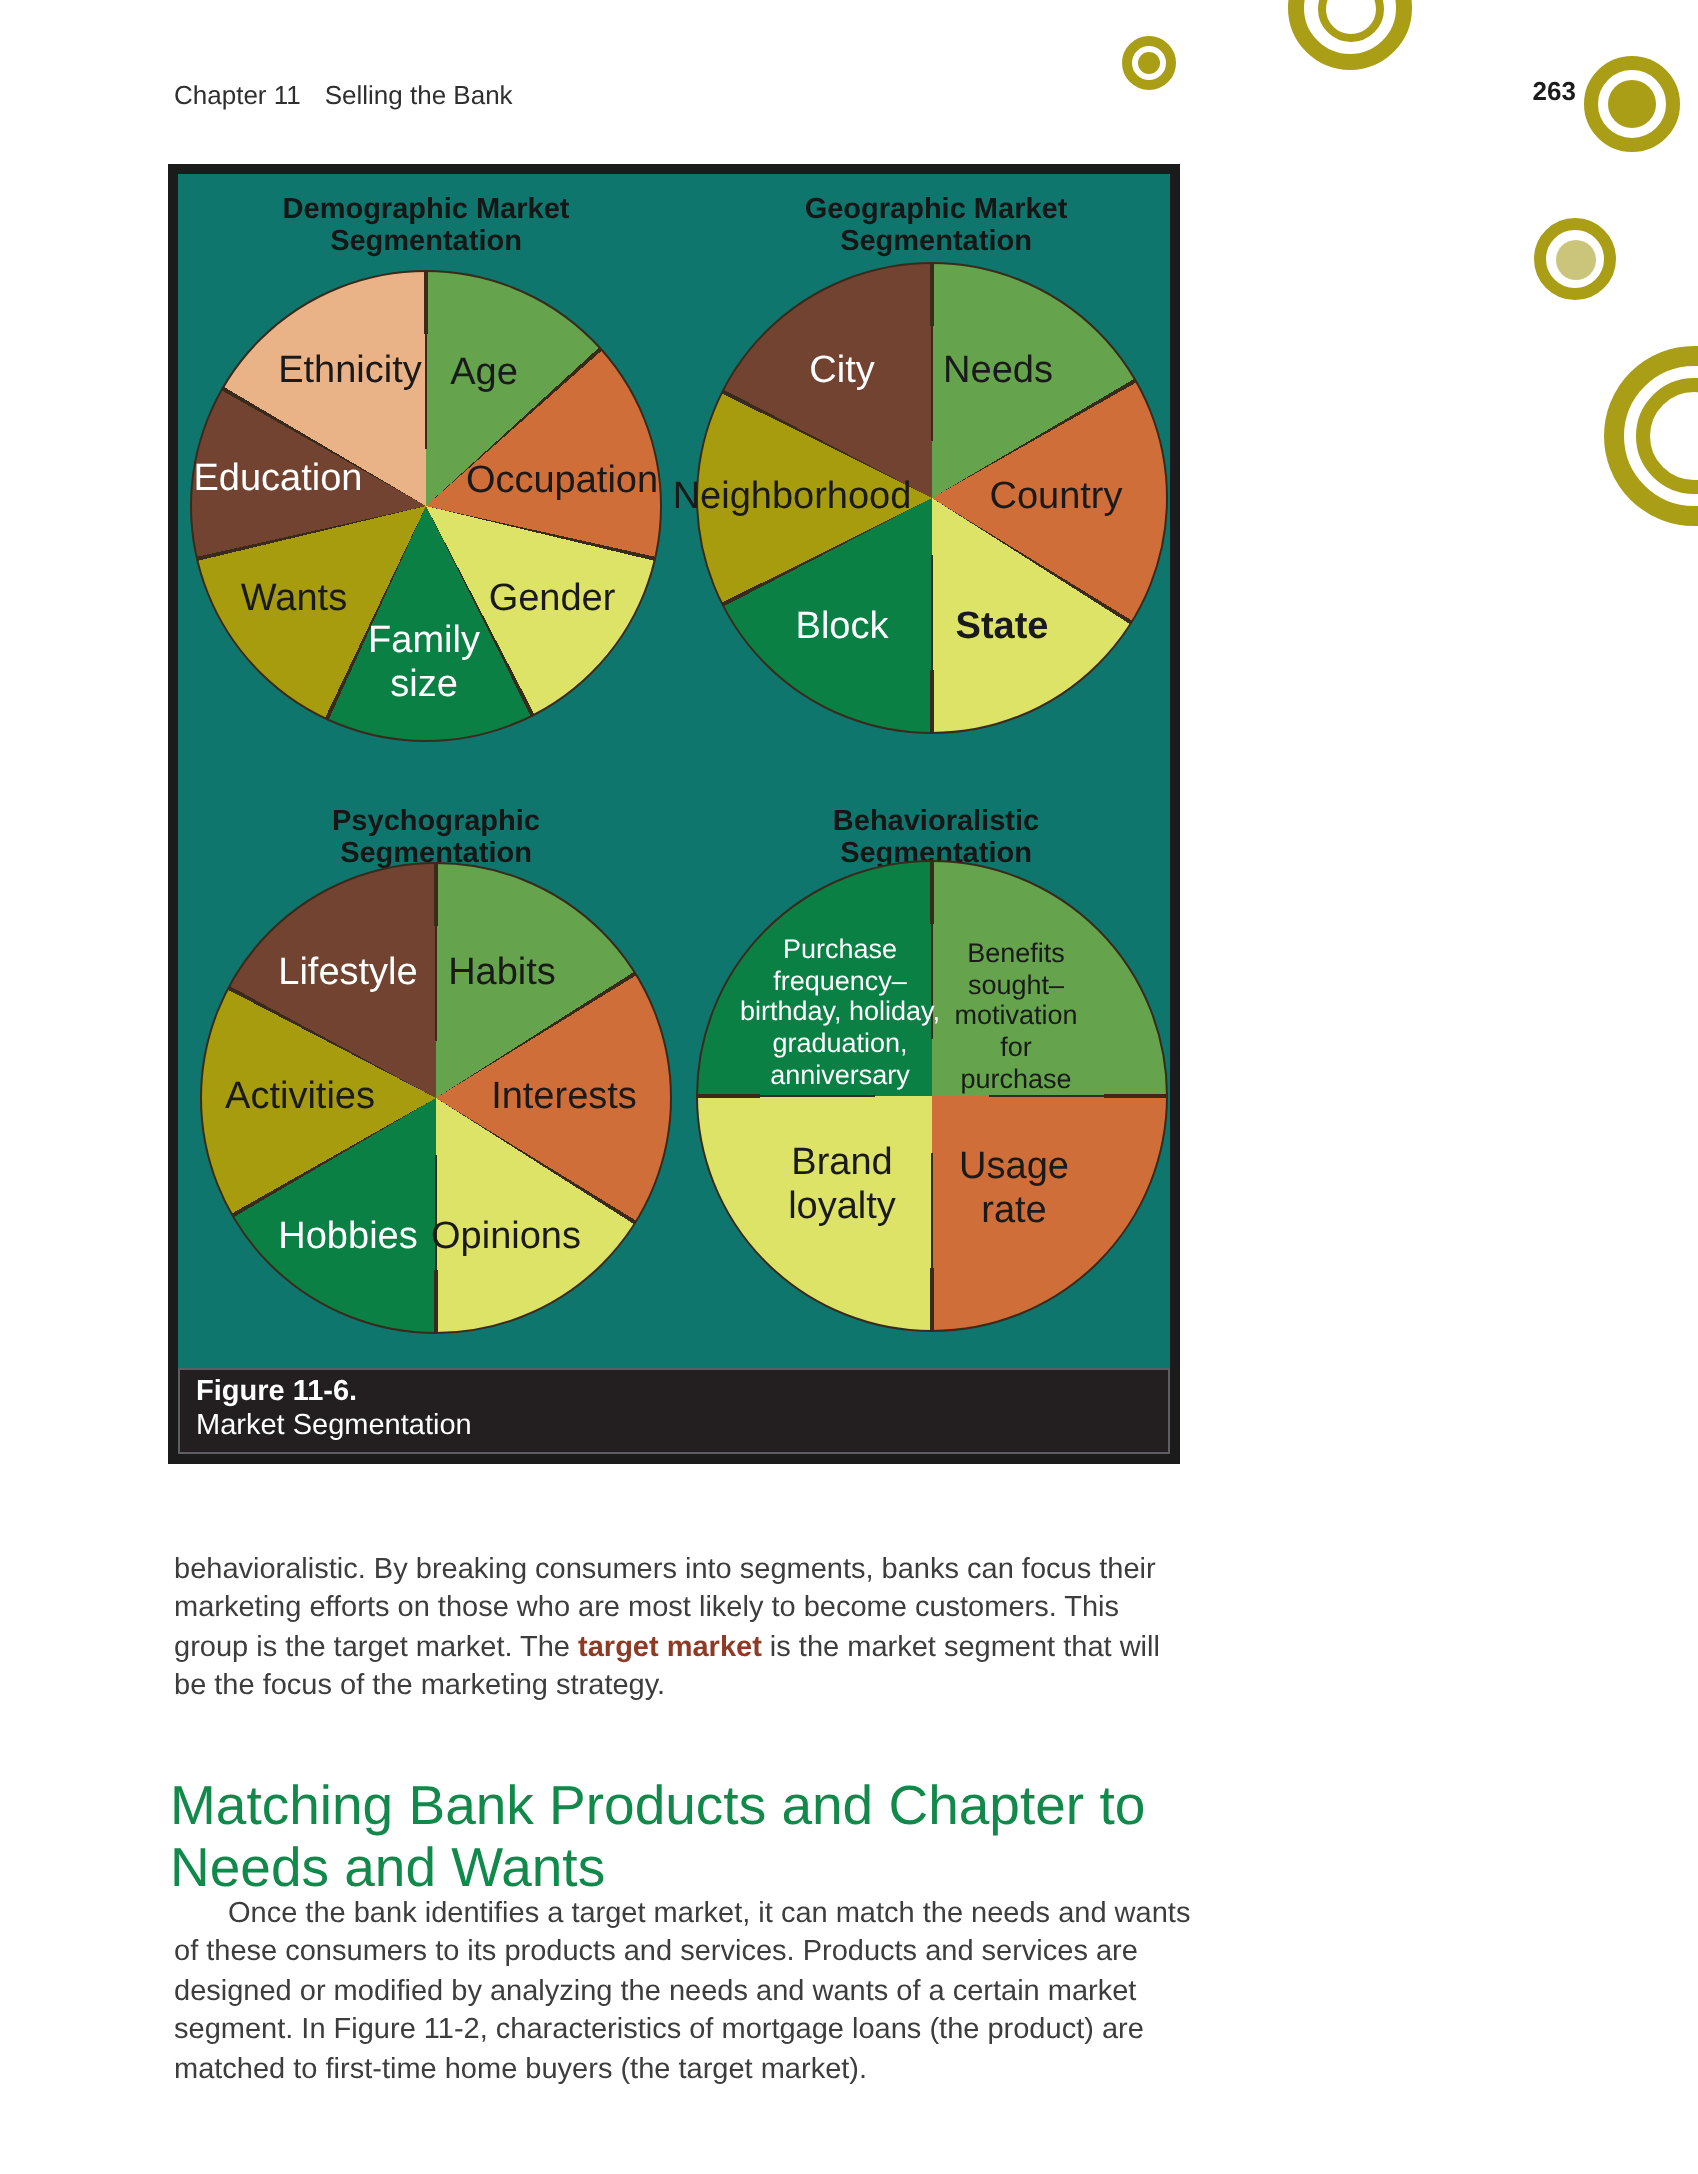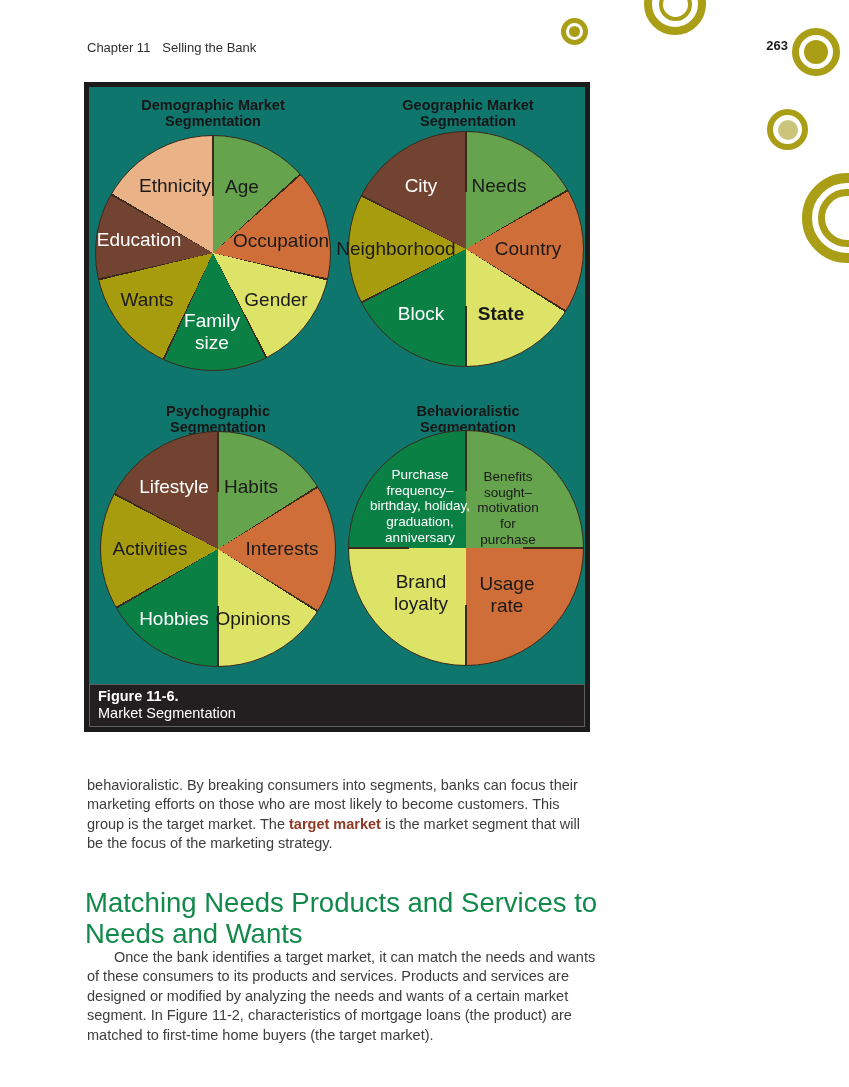--- a/index.html
+++ b/index.html
@@ -148,19 +148,19 @@
 
     <div class="fig-caption">
       <span class="cap-label">Figure 11-6.</span>
       <span class="cap-title">Market Segmentation</span>
     </div>
   </div>
 
   <p class="para p1"><span>behavioralistic. By breaking consumers into segments, banks can focus their marketing efforts on those who are most likely to become customers. This group is the target market. The </span><span class="term">target market</span><span> is the market segment that will be the focus of the marketing strategy.</span></p>
 
   <h2 class="section-heading">
-    <span>Matching Needs Products and Services to</span><br>
+    <span>Matching Bank Products and Chapter to</span><br>
     <span>Needs and Wants</span>
   </h2>
 
   <p class="para p2">Once the bank identifies a target market, it can match the needs and wants of these consumers to its products and services. Products and services are designed or modified by analyzing the needs and wants of a certain market segment. In Figure 11-2, characteristics of mortgage loans (the product) are matched to first-time home buyers (the target market).</p>
 
 </div>
 
 </body></html>

